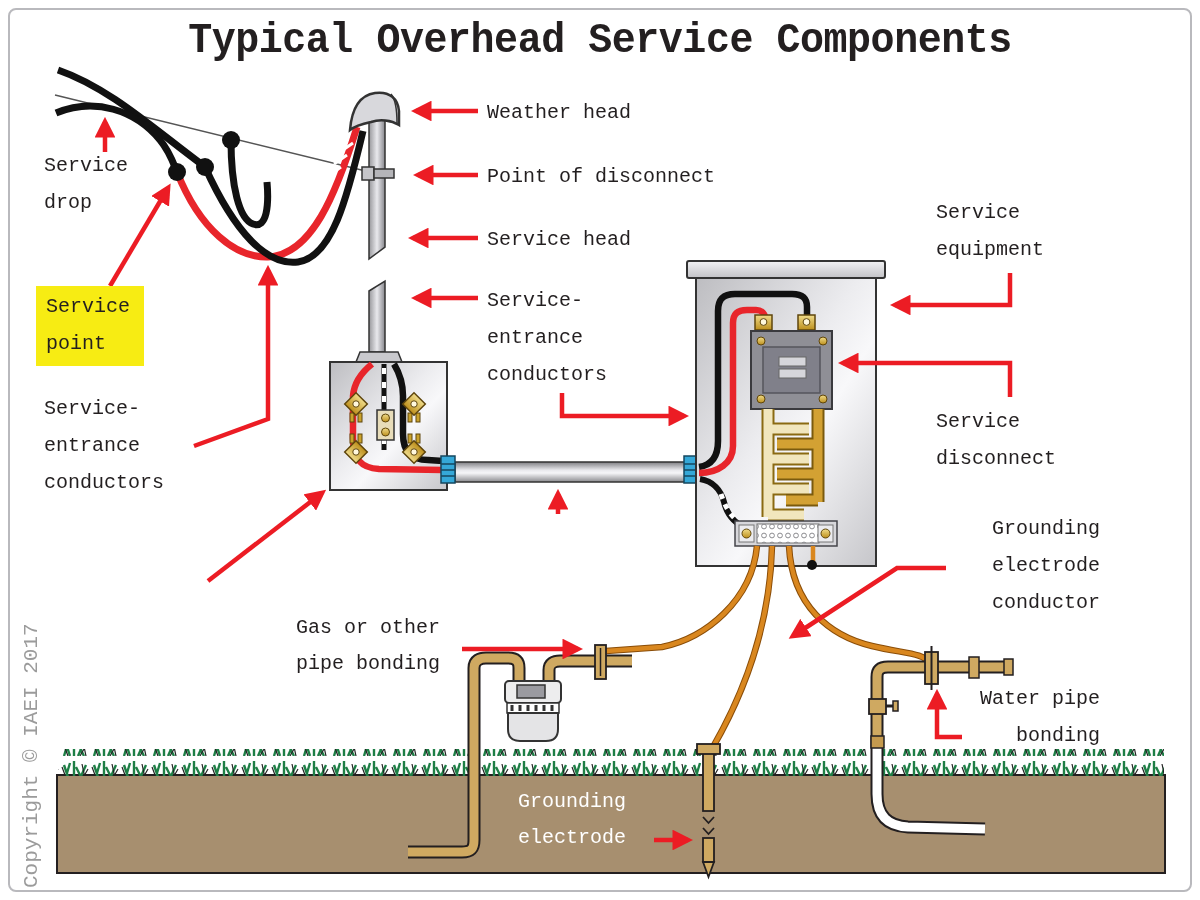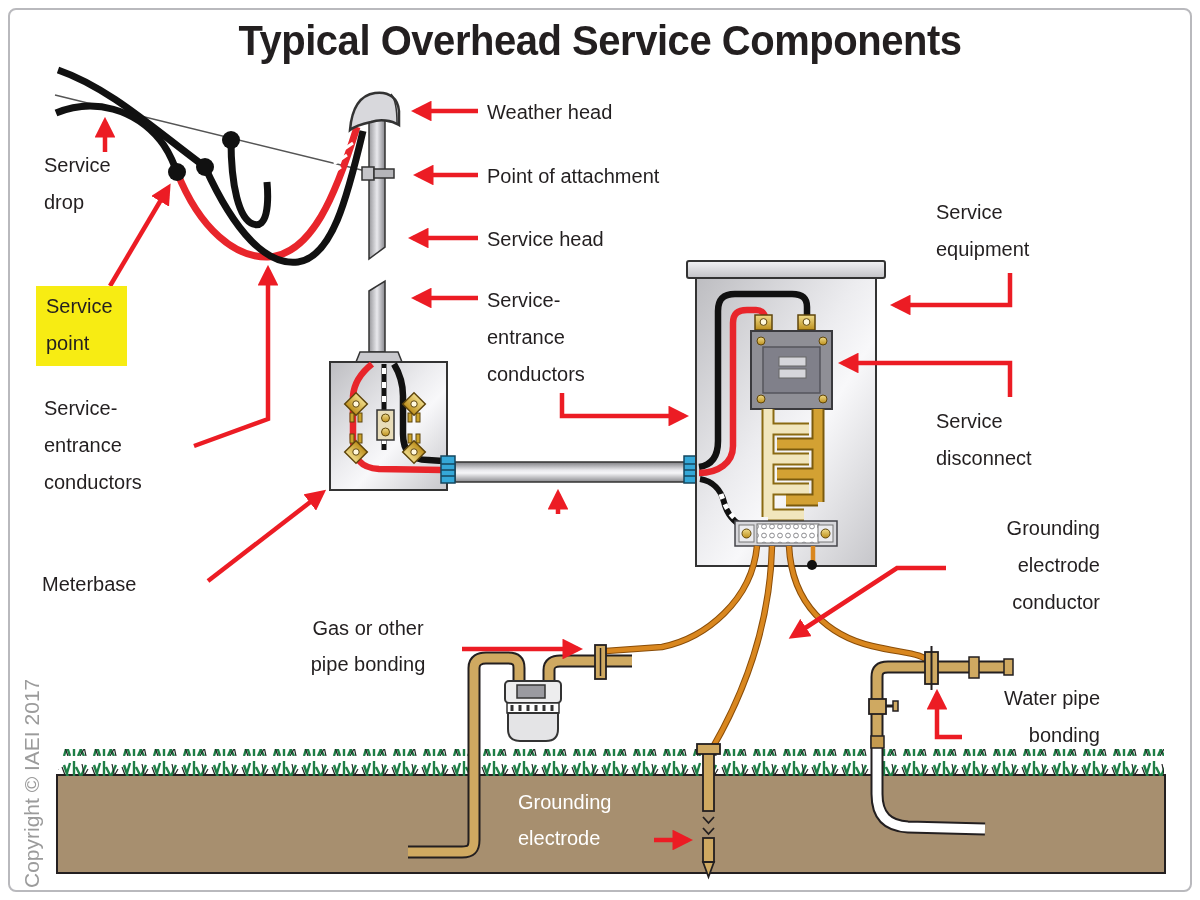--- a/index.html
+++ b/index.html
@@ -1,17 +1,17 @@
 <!DOCTYPE html>
 <html><head>
 <meta charset="utf-8">
 <style>
   html,body{margin:0;padding:0;background:#fff;}
   #stage{position:relative;width:1200px;height:900px;background:#fff;overflow:hidden;
-         font-family:Liberation Sans, sans-serif;}
+         font-family:Liberation Mono, monospace;}
   #frame{position:absolute;left:8px;top:8px;right:8px;bottom:8px;
          border:2px solid #b9b9bd;border-radius:8px;pointer-events:none;z-index:5;}
   #diagram-svg{position:absolute;left:0;top:0;z-index:1;}
   .lbl{position:absolute;z-index:3;color:#231f20;font-size:20px;line-height:37px;
        white-space:pre-line;}
   #title{position:absolute;z-index:3;top:16px;left:50%;
          transform:translateX(-50%) scaleX(.93);transform-origin:center top;
          font-size:43px;font-weight:bold;color:#231f20;white-space:nowrap;
          letter-spacing:-.5px;}
   #service-point-box{position:absolute;left:36px;top:286px;z-index:3;
@@ -229,25 +229,24 @@
 
   <div id="service-point-box">
     <div class="lbl" style="position:static">Service
 point</div>
   </div>
 
   <div class="lbl" style="left:44px;top:390px">Service-
 entrance
 conductors</div>
 
-  <div class="lbl" style="left:42px;top:566px">Meterbase</div>
 
   <div class="lbl" style="left:487px;top:94px">Weather head</div>
 
-  <div class="lbl" style="left:487px;top:158px">Point of attachment</div>
+  <div class="lbl" style="left:487px;top:158px">Point of disconnect</div>
 
   <div class="lbl" style="left:487px;top:221px">Service head</div>
 
   <div class="lbl" style="left:487px;top:282px">Service-
 entrance
 conductors</div>
 
 
   <div class="lbl" style="left:936px;top:194px">Service
 equipment</div>

